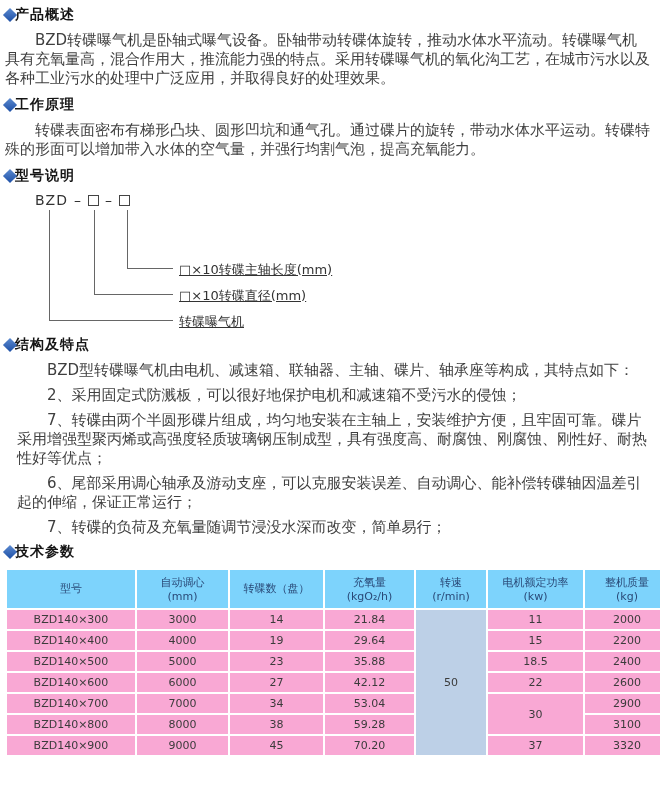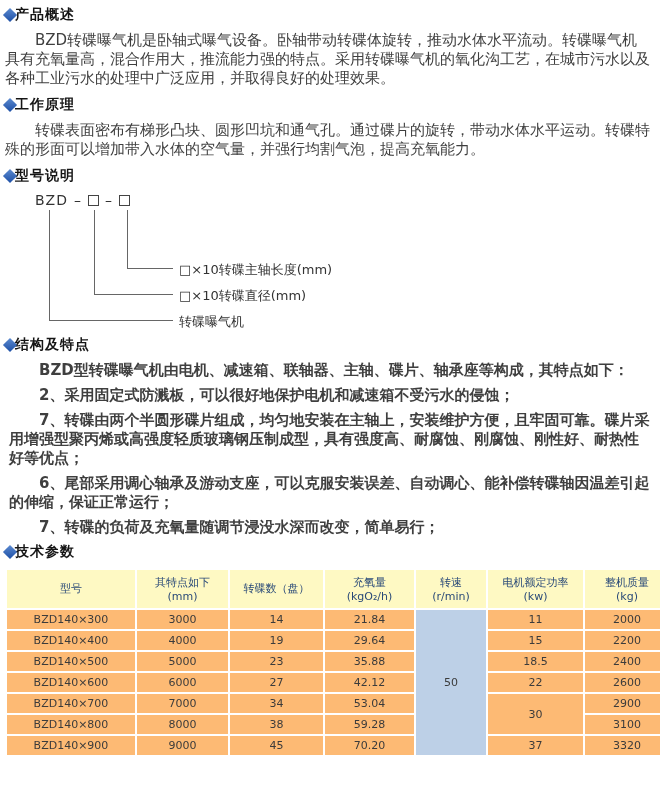--- a/index.html
+++ b/index.html
@@ -27,21 +27,21 @@
     transform: rotate(45deg);
     flex: 0 0 auto;
   }
   p.body-text {
     font-size: 15px;
     line-height: 19px;
     text-indent: 2em;
     color: #3f3f3f;
     margin: 0 0 8px 0;
   }
-  .features-list p.body-text { margin: 0 0 6px 4px; font-weight: bold; }
+  .features-list p.body-text { margin: 0 0 6px 12px; }
 
   
   .model-diagram {
     position: relative;
     height: 136px;
     margin: 4px 0 8px 30px;
     font-size: 13px;
     color: #333333;
   }
   .model-code {
@@ -51,42 +51,42 @@
   }
   .model-box {
     display: inline-block;
     width: 11px; height: 11px;
     border: 1px solid #444444;
     background: #ffffff;
   }
   .dline { position: absolute; background: #666666; }
   .dline.v { width: 1px; }
   .dline.h { height: 1px; }
-  .dlabel { position: absolute; left: 144px; white-space: nowrap; color: #333333; }
+  .dlabel { position: absolute; left: 144px; white-space: nowrap; color: #333333; text-decoration: underline; }
 
   
   .spec-table {
     width: 650px;
     table-layout: fixed;
     border-collapse: separate;
     border-spacing: 2px;
     margin-top: 2px;
   }
   .spec-table th {
-    background: #fef9c3;
+    background: #7dd3fc;
     color: #2a4a78;
     font-weight: 400;
     font-size: 11px;
     height: 38px;
     text-align: center;
     vertical-align: middle;
     padding: 1px 0;
   }
   .spec-table td {
-    background: #fdba74;
+    background: #f9a8d4;
     color: #3b3b3b;
     font-size: 11px;
     height: 19px;
     text-align: center;
     vertical-align: middle;
     padding: 0;
   }
   .spec-table td.merged { background: #bdd0e7; }
   .th-t { line-height: 14px; }
   .th-u { line-height: 13px; }
@@ -159,21 +159,21 @@
       <col style="width:95px">
       <col style="width:84px">
   </colgroup>
   <thead>
     <tr>
       <th>
         <div class="th-t">型号</div>
         <div class="th-u"></div>
       </th>
       <th>
-        <div class="th-t">其特点如下</div>
+        <div class="th-t">自动调心</div>
         <div class="th-u">(mm)</div>
       </th>
       <th>
         <div class="th-t">转碟数（盘）</div>
         <div class="th-u"></div>
       </th>
       <th>
         <div class="th-t">充氧量</div>
         <div class="th-u">(kgO₂/h)</div>
       </th>

